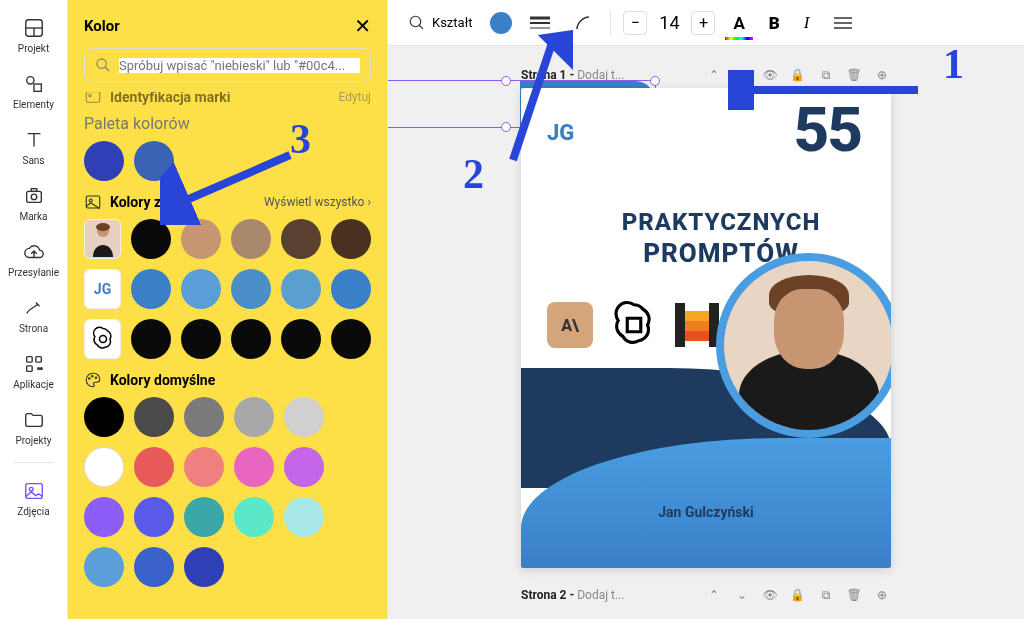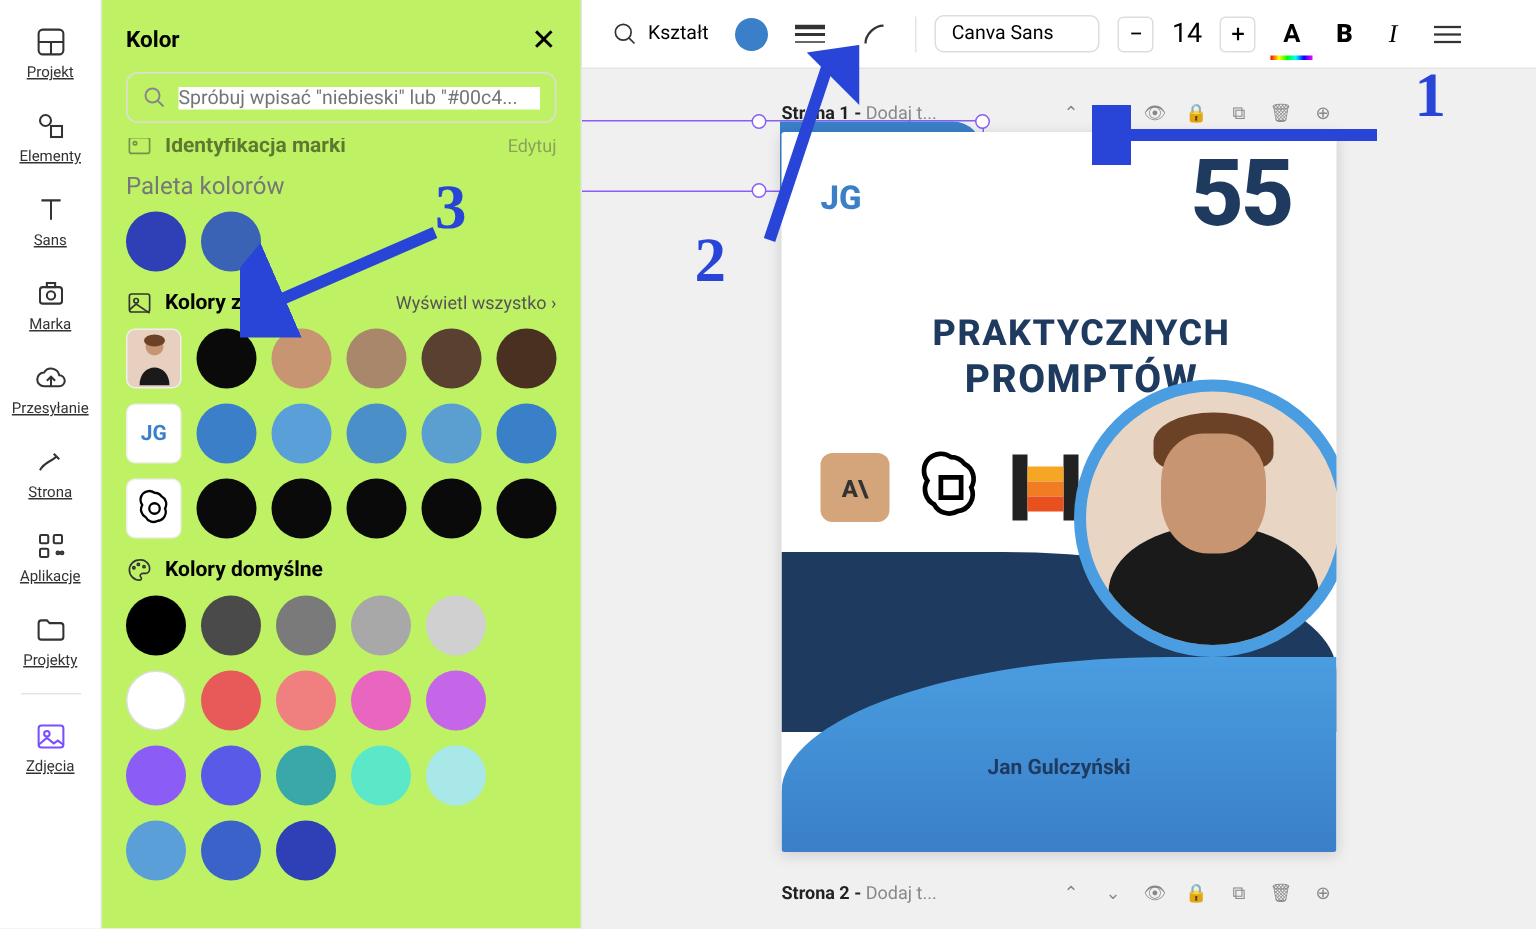--- a/index.html
+++ b/index.html
@@ -1,26 +1,26 @@
 <!DOCTYPE html>
 <html><head>
 <meta charset="utf-8">
 <style>
 * { margin: 0; padding: 0; box-sizing: border-box; font-family: -apple-system, BlinkMacSystemFont, "Segoe UI", Roboto, sans-serif; }
 body { width: 1024px; height: 619px; overflow: hidden; background: #f0f0f0; display: flex; }
 
 
 .rail { width: 68px; background: #fff; border-right: 1px solid #e5e5e5; display: flex; flex-direction: column; align-items: center; padding-top: 8px; gap: 2px; }
-.rail-item { width: 100%; display: flex; flex-direction: column; align-items: center; padding: 8px 12px; cursor: pointer; color: #333; text-decoration: underline; }
+.rail-item { width: 100%; display: flex; flex-direction: column; align-items: center; padding: 8px 12px; cursor: pointer; color: #333; }
 .rail-item .ic { width: 24px; height: 24px; display:flex; align-items:center; justify-content:center;}
 .rail-item span { font-size: 10px; margin-top: 3px; }
 .rail hr { width: 40px; border: none; border-top: 1px solid #e5e5e5; margin: 6px 0; }
 
 
-.panel { width: 320px; background: #bef264; border-right: 1px solid #e5e5e5; display: flex; flex-direction: column; position: relative; }
+.panel { width: 320px; background: #fde047; border-right: 1px solid #e5e5e5; display: flex; flex-direction: column; position: relative; }
 .panel-head { display: flex; align-items: center; justify-content: space-between; padding: 14px 16px 10px; }
 .panel-head h2 { font-size: 15px; font-weight: 700; }
 .close-x { font-size: 20px; cursor: pointer; font-weight: 300; }
 .search { margin: 0 16px 10px; display: flex; align-items: center; border: 1px solid #ddd; border-radius: 8px; padding: 8px 10px; }
 .search input { border: none; outline: none; flex: 1; font-size: 13px; margin-left: 8px; color: #666; }
 .panel-scroll { flex: 1; overflow-y: auto; padding: 0 16px 16px; }
 .panel-scroll::-webkit-scrollbar { width: 6px; }
 .panel-scroll::-webkit-scrollbar-thumb { background: #ccc; border-radius: 3px; }
 .section-row { display: flex; align-items: center; justify-content: space-between; margin: 12px 0 8px; }
 .section-title { font-size: 14px; font-weight: 700; display: flex; align-items: center; gap: 8px; }
@@ -306,21 +306,20 @@
           <line x1="0" y1="7" x2="20" y2="7" stroke-width="2"></line>
           <line x1="0" y1="12" x2="20" y2="12" stroke-width="1"></line>
         </svg>
       </div>
     <div class="tool-btn">
         <svg width="18" height="18" viewBox="0 0 24 24" fill="none" stroke="#333" stroke-width="2">
           <path d="M4 20c0-8 8-16 16-16"></path>
         </svg>
       </div>
     <div class="tool-sep"></div>
-    <div class="font-name">Canva Sans</div>
     <div class="fsize">
       <button>−</button>
       <div class="num">14</div>
       <button>+</button>
     </div>
     <div class="tool-btn a-under">A</div>
     <div class="tool-btn bold">B</div>
     <div class="tool-btn ital">I</div>
     <div class="tool-btn">
         <svg width="18" height="14" viewBox="0 0 18 14" stroke="#333" stroke-width="1.5">

